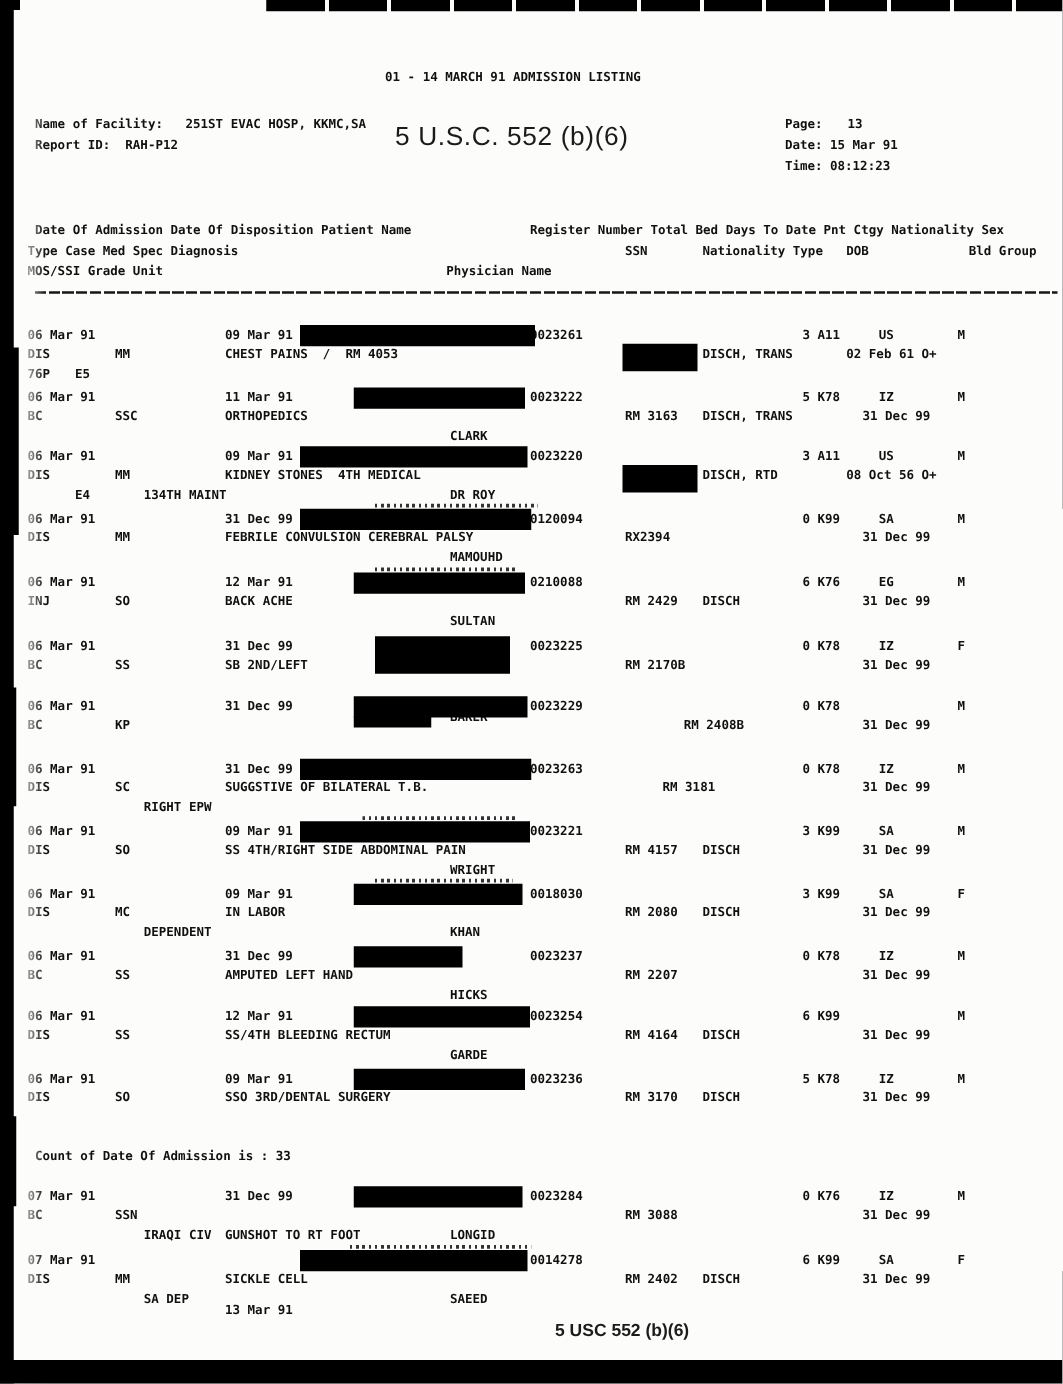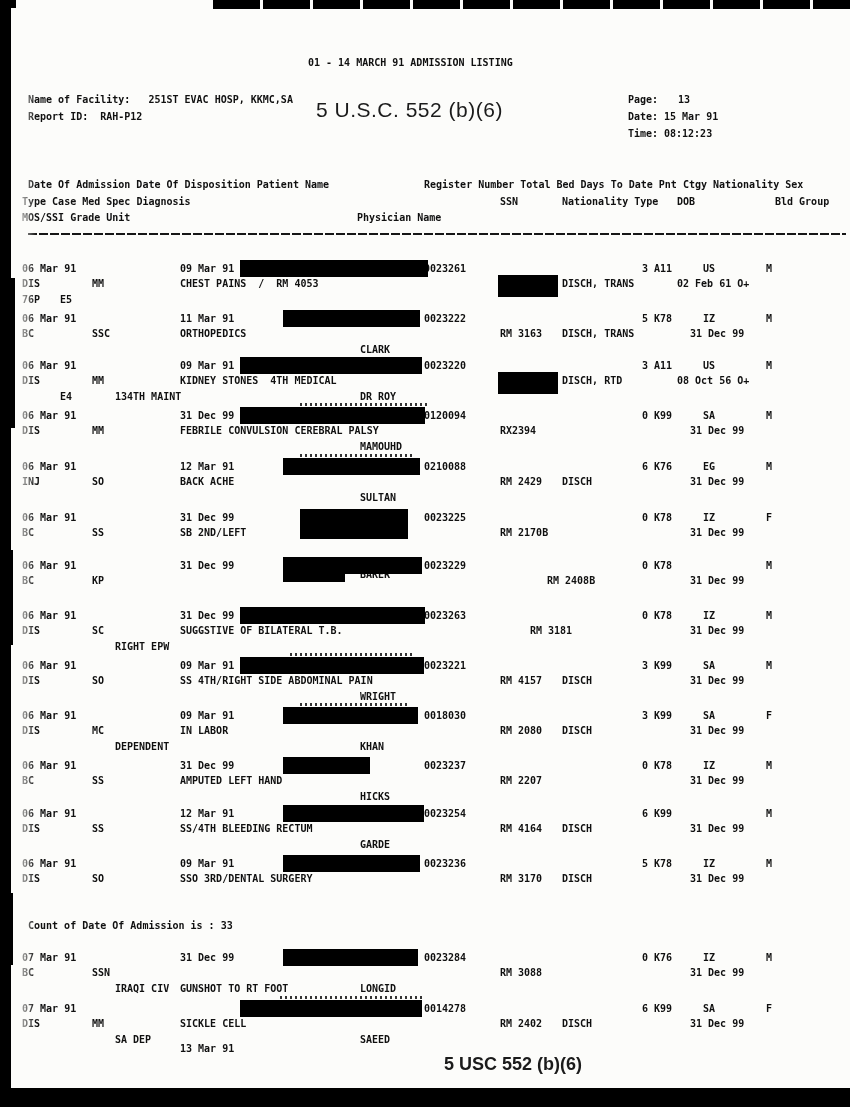--- a/index.html
+++ b/index.html
@@ -14,21 +14,21 @@
     background:var(--paper);overflow:hidden;
     font-family:"DejaVu Sans Mono",monospace;font-weight:bold;
     color:var(--ink);font-size:10px;line-height:12px;
   }
   .t{position:absolute;white-space:pre;z-index:1;}
   .bar{position:absolute;background:var(--redact);z-index:3;}
   .ghost{position:absolute;height:3px;z-index:2;opacity:.85;
     background:repeating-linear-gradient(90deg,var(--ink) 0 2px,transparent 2px 5px);}
   .stamp{position:absolute;font-family:Liberation Sans, sans-serif;color:var(--stamp);white-space:pre;z-index:1;}
   #stamp-top{left:316px;top:104px;font-size:21px;letter-spacing:.5px;font-weight:normal;}
-  #stamp-bottom{left:444px;top:1058px;font-size:18px;font-weight:bold;}
+  #stamp-bottom{left:444px;top:1058px;font-size:14px;font-weight:bold;}
   .edge{position:absolute;background:#000;z-index:5;}
   #edge-left{left:0;top:0;width:11px;height:1107px;}
   .blob1{left:0;top:278px;width:15px;height:150px;}
   .blob2{left:0;top:550px;width:13px;height:95px;}
   .blob3{left:0;top:893px;width:13px;height:72px;}
   #edge-bottom{left:0;top:1088px;width:850px;height:19px;}
   #edge-top{left:213px;top:0;width:637px;height:9px;
     background:repeating-linear-gradient(90deg,#000 0 47px,rgba(0,0,0,0) 47px 50px);}
   #edge-top-nub{left:0;top:0;width:16px;height:8px;}
   #left-fade{position:absolute;left:12px;top:0;width:24px;height:100%;z-index:4;pointer-events:none;

